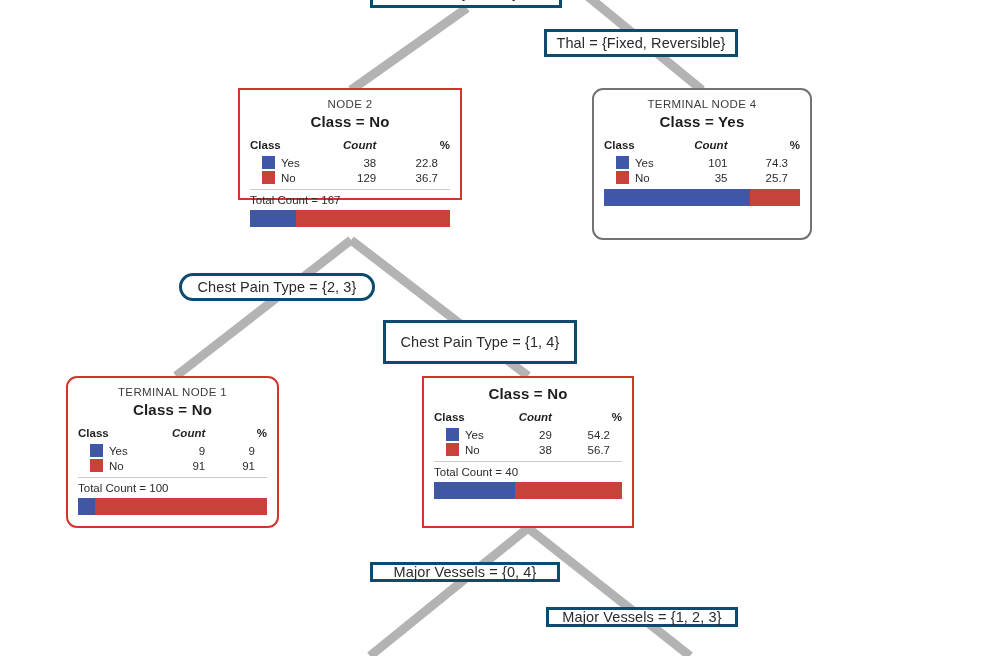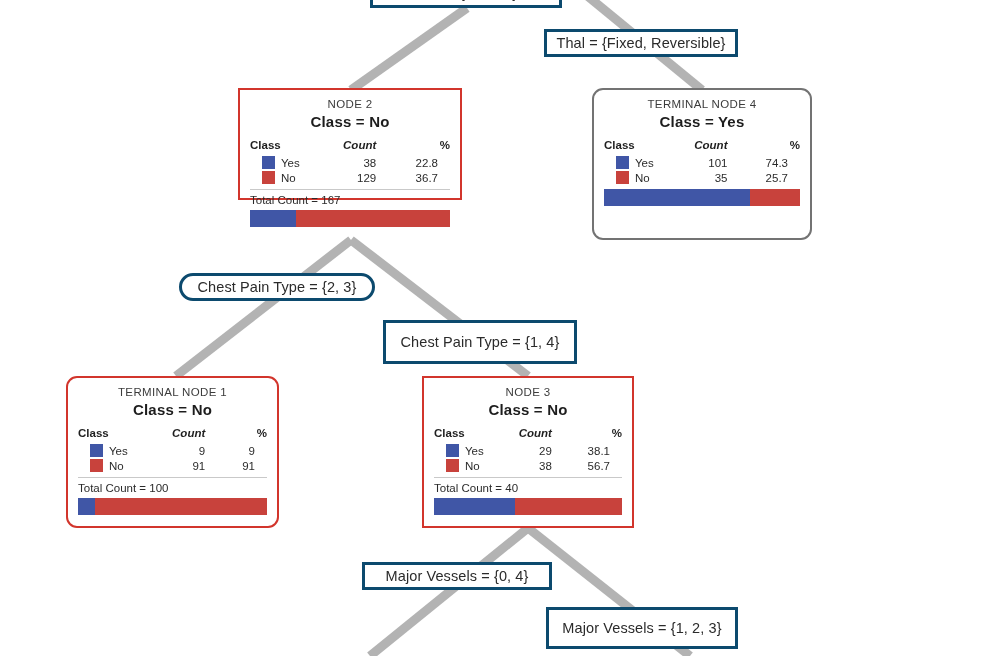--- a/index.html
+++ b/index.html
@@ -154,25 +154,25 @@
   </div>
 
   <div class="split-label" style="left:179px; top:273px; width:196px; height:28px;border-radius:14px;">
     <span>Chest Pain Type = {2, 3}</span>
   </div>
 
   <div class="split-label" style="left:383px; top:320px; width:194px; height:44px;">
     <span>Chest Pain Type = {1, 4}</span>
   </div>
 
-  <div class="split-label" style="left:362px; top:562px; width:190px; height:28px;">
+  <div class="split-label" style="left:370px; top:562px; width:190px; height:20px;">
     <span>Major Vessels = {0, 4}</span>
   </div>
 
-  <div class="split-label" style="left:546px; top:607px; width:192px; height:42px;">
+  <div class="split-label" style="left:546px; top:607px; width:192px; height:20px;">
     <span>Major Vessels = {1, 2, 3}</span>
   </div>
 
   <div class="node red" style="left:238px; top:88px; width:224px; height:112px;">
     <div class="node-title">NODE 2</div>
     <div class="node-class">Class = No</div>
     <table class="dist">
       <thead>
         <tr>
           <th class="c-class">Class</th>
@@ -267,37 +267,36 @@
       </tbody>
     </table>
     <div class="total-row">Total Count = 100</div>
     <div class="stackbar">
       <div class="seg-yes" style="width:9%"></div>
       <div class="seg-no" style="width:91%"></div>
     </div>
   </div>
 
   <div class="node red" style="left:422px; top:376px; width:212px; height:152px;">
-    <div class="node-title">NODE 3</div>
     <div class="node-class">Class = No</div>
     <table class="dist">
       <thead>
         <tr>
           <th class="c-class">Class</th>
           <th class="c-count">Count</th>
           <th class="c-pct">%</th>
         </tr>
       </thead>
       <tbody>
         <tr>
           <td class="c-class">
             <span class="swatch sw-yes"></span><span>Yes</span>
           </td>
           <td class="c-count">29</td>
-          <td class="c-pct">38.1</td>
+          <td class="c-pct">54.2</td>
         </tr>
         <tr>
           <td class="c-class">
             <span class="swatch sw-no"></span><span>No</span>
           </td>
           <td class="c-count">38</td>
           <td class="c-pct">56.7</td>
         </tr>
       </tbody>
     </table>

